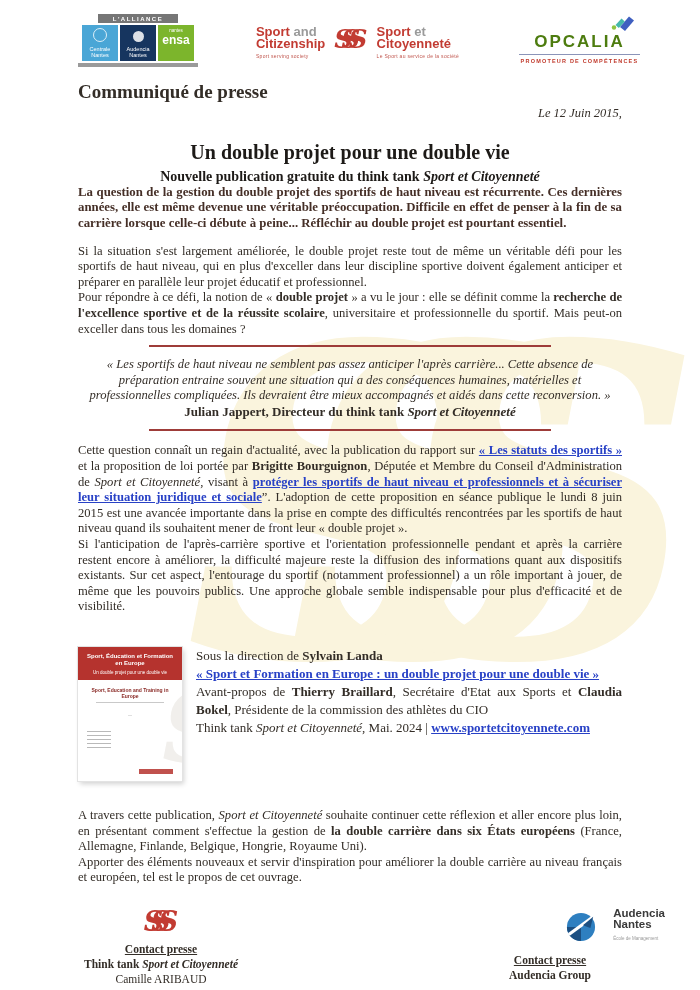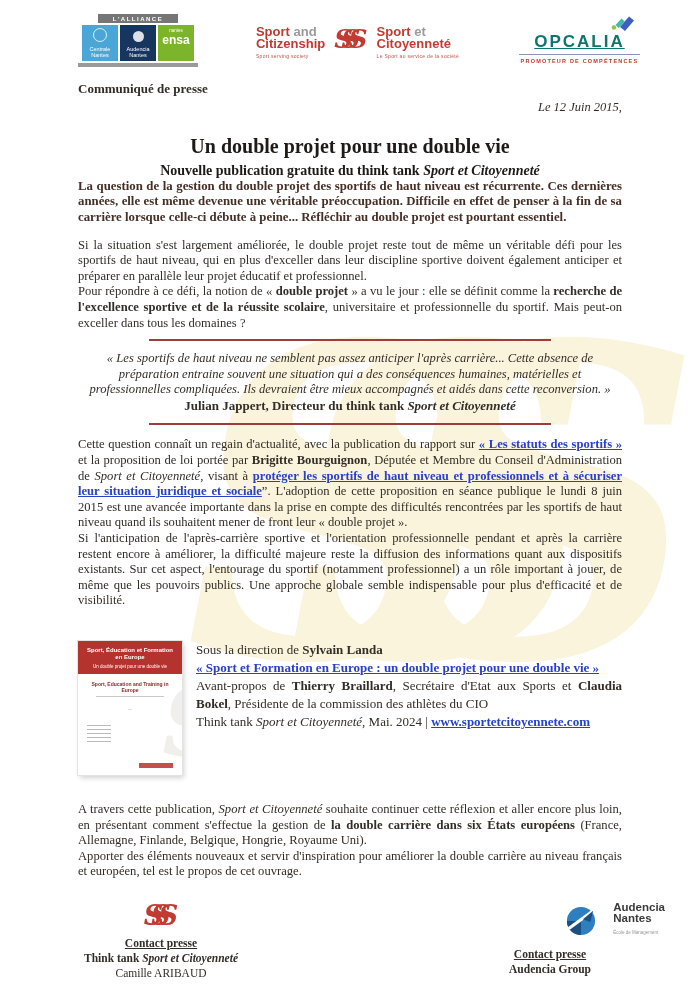--- a/index.html
+++ b/index.html
@@ -37,26 +37,26 @@
   .sc-gray { color:#9a9a9a; }
   .sc-tagline { font-size:5px; color:#c0564e; margin-top:3px; letter-spacing:.3px; }
   .sc-flame, .f-flame {
     font-family:"DejaVu Serif",serif; font-style:italic; font-weight:bold;
     color:#c23b32; letter-spacing:-0.42em; padding-right:0.42em; line-height:1;
   }
   .sc-flame { font-size:26px; margin-top:0; }
 
   .opcalia { width:125px; text-align:center; font-family:"Liberation Sans","DejaVu Sans",sans-serif; margin-top:0; }
   .opc-arrow { text-align:right; padding-right:6px; height:20px; }
-  .opc-name { color:#0f766e; font-weight:bold; font-size:17px; letter-spacing:2px; line-height:16px;text-decoration:underline; }
+  .opc-name { color:#4d7c0f; font-weight:bold; font-size:17px; letter-spacing:2px; line-height:16px; }
   .opc-rule { border-top:1px solid #8b94b8; margin:4px 2px 3px; }
   .opc-tagline { color:#c0392b; font-size:5.5px; letter-spacing:1.2px; font-weight:bold; }
 
   
-  .doc-type { font-weight:bold; font-size:13px; margin-top:14px; }
+  .doc-type { font-weight:bold; font-size:19px; margin-top:14px; }
   .date-line { text-align:right; font-style:italic; font-size:12.5px; margin-top:3px; }
 
   
   .title { text-align:center; font-weight:bold; font-size:20px; margin-top:20px; color:#1d1a17; }
   .subtitle { text-align:center; font-weight:bold; font-size:14px; margin-top:5px; color:#1d1a17; }
 
   
   p { margin:0; }
   .j { text-align:justify; }
   .body { font-size:12.6px; line-height:15.6px; }

